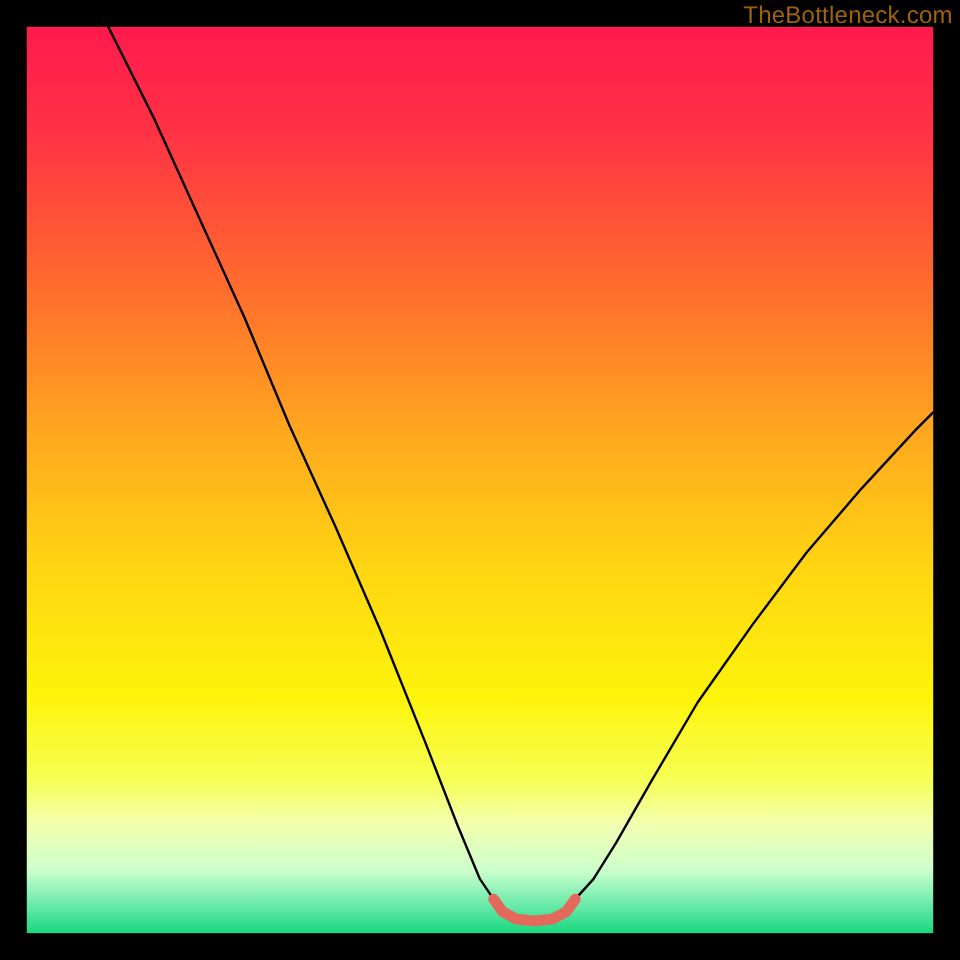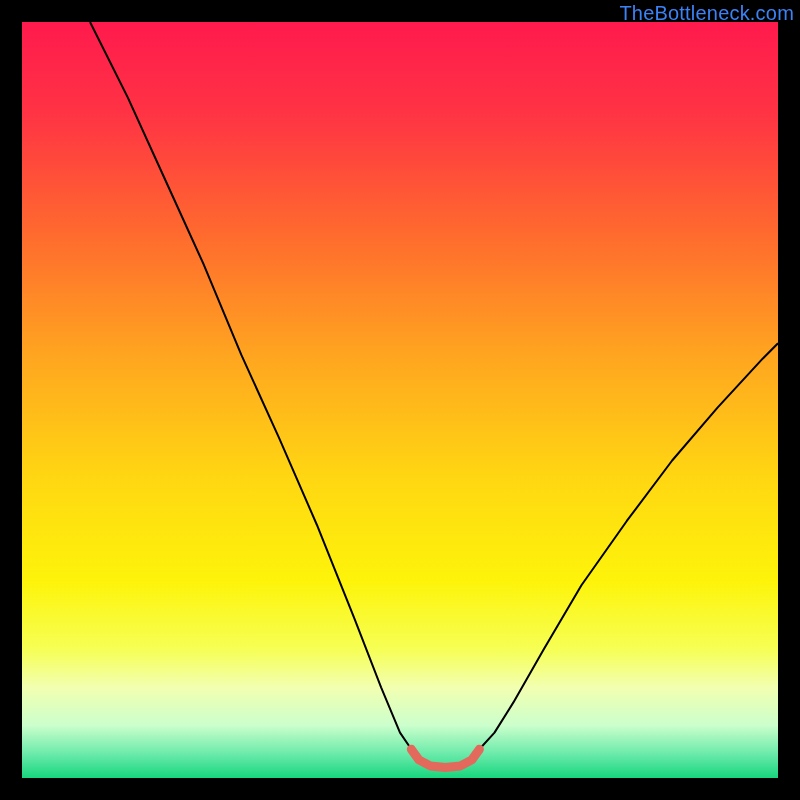--- a/index.html
+++ b/index.html
@@ -24,21 +24,21 @@
     height: 756px;
     overflow: hidden;
   }
   .watermark {
     position: absolute;
     top: 2px;
     right: 6px;
     font-family: Arial, Helvetica, sans-serif;
     font-size: 20px;
     font-weight: 500;
-    color: #3b82f6;
+    color: #a16207;
     letter-spacing: 0.2px;
     z-index: 10;
     user-select: none;
   }
   svg {
     display: block;
   }
 </style>
 </head>
 <body>

